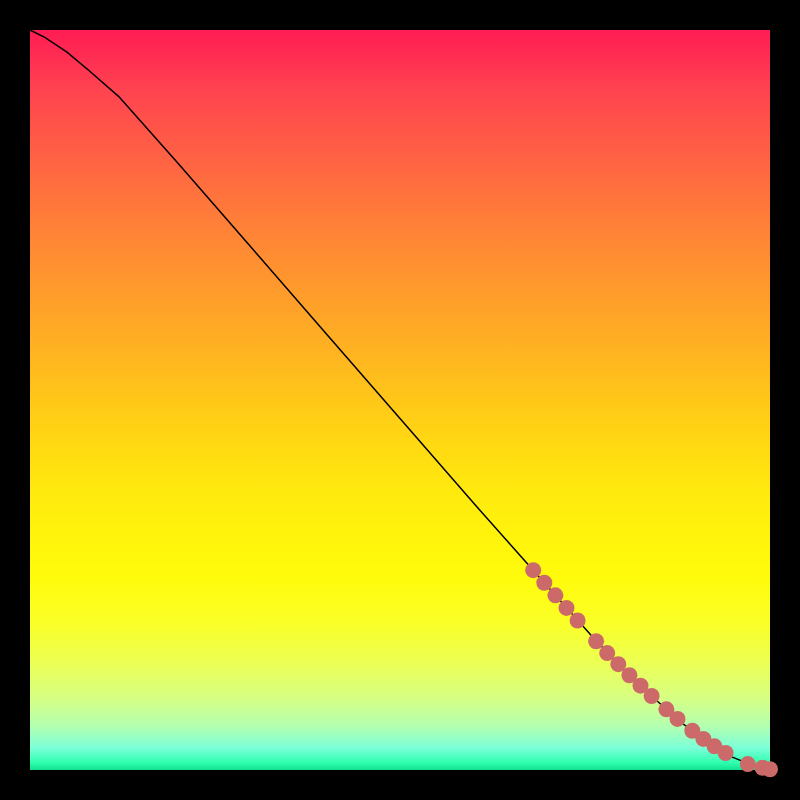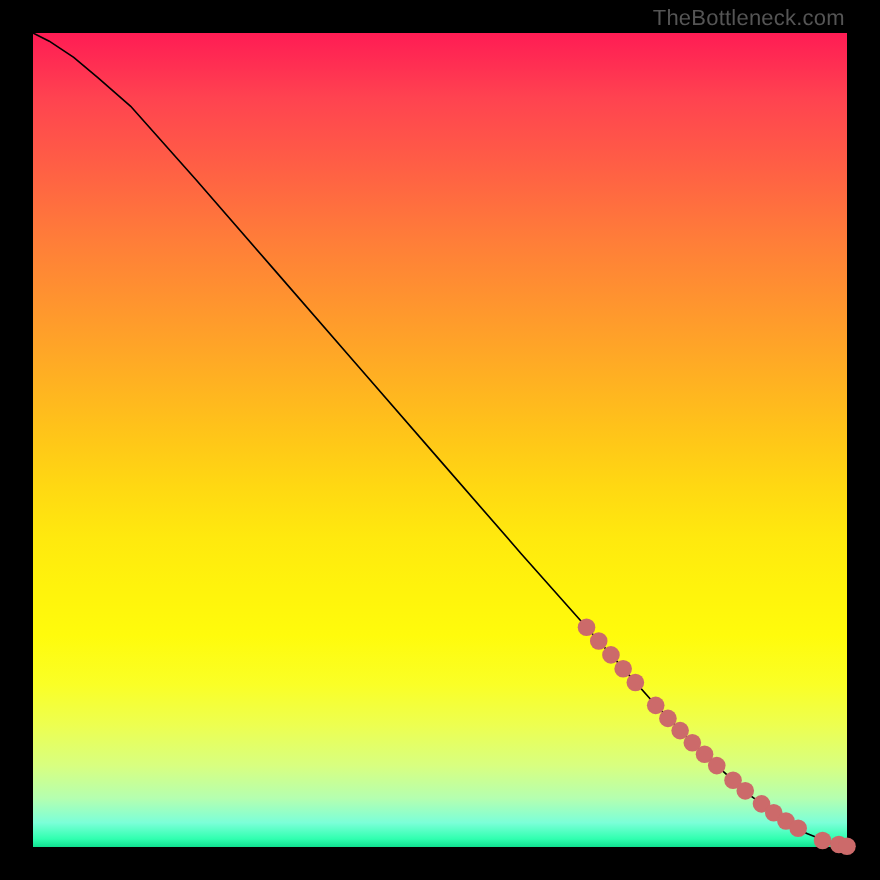--- a/index.html
+++ b/index.html
@@ -69,21 +69,20 @@
   .marker {
     fill: #cc6a6a;
     stroke: none;
   }
 </style>
 </head>
 <body>
 
 <div class="canvas">
   <div class="plot-area"></div>
-  <div class="watermark">TheBottleneck.com</div>
   <svg id="svg-layer" width="800" height="800">
       <path d="M30.00 30.00 L44.80 37.40 L67.00 52.20 L89.20 70.70 L118.80 96.60 L178.00 163.20 L252.00 248.30 L326.00 333.40 L400.00 418.50 L474.00 503.60 L533.20 570.20 L562.80 603.50 L592.40 636.80 L622.00 667.88 L651.60 696.00 L681.20 722.64 L696.00 733.00 L710.80 743.36 L725.60 752.24 L733.00 757.42 L747.80 763.34 L762.60 768.52 L770.00 769.26 " class="curve" style="stroke: rgb(0, 0, 0);"></path>
       <circle cx="533.20" cy="570.20" r="8" class="marker" style="fill: rgb(204, 106, 106);"></circle>
       <circle cx="544.30" cy="582.78" r="8" class="marker" style="fill: rgb(204, 106, 106);"></circle>
       <circle cx="555.40" cy="595.36" r="8" class="marker" style="fill: rgb(204, 106, 106);"></circle>
       <circle cx="566.50" cy="607.94" r="8" class="marker" style="fill: rgb(204, 106, 106);"></circle>
       <circle cx="577.60" cy="620.52" r="8" class="marker" style="fill: rgb(204, 106, 106);"></circle>
       <circle cx="596.10" cy="641.24" r="8" class="marker" style="fill: rgb(204, 106, 106);"></circle>
       <circle cx="607.20" cy="653.08" r="8" class="marker" style="fill: rgb(204, 106, 106);"></circle>
       <circle cx="618.30" cy="664.18" r="8" class="marker" style="fill: rgb(204, 106, 106);"></circle>

